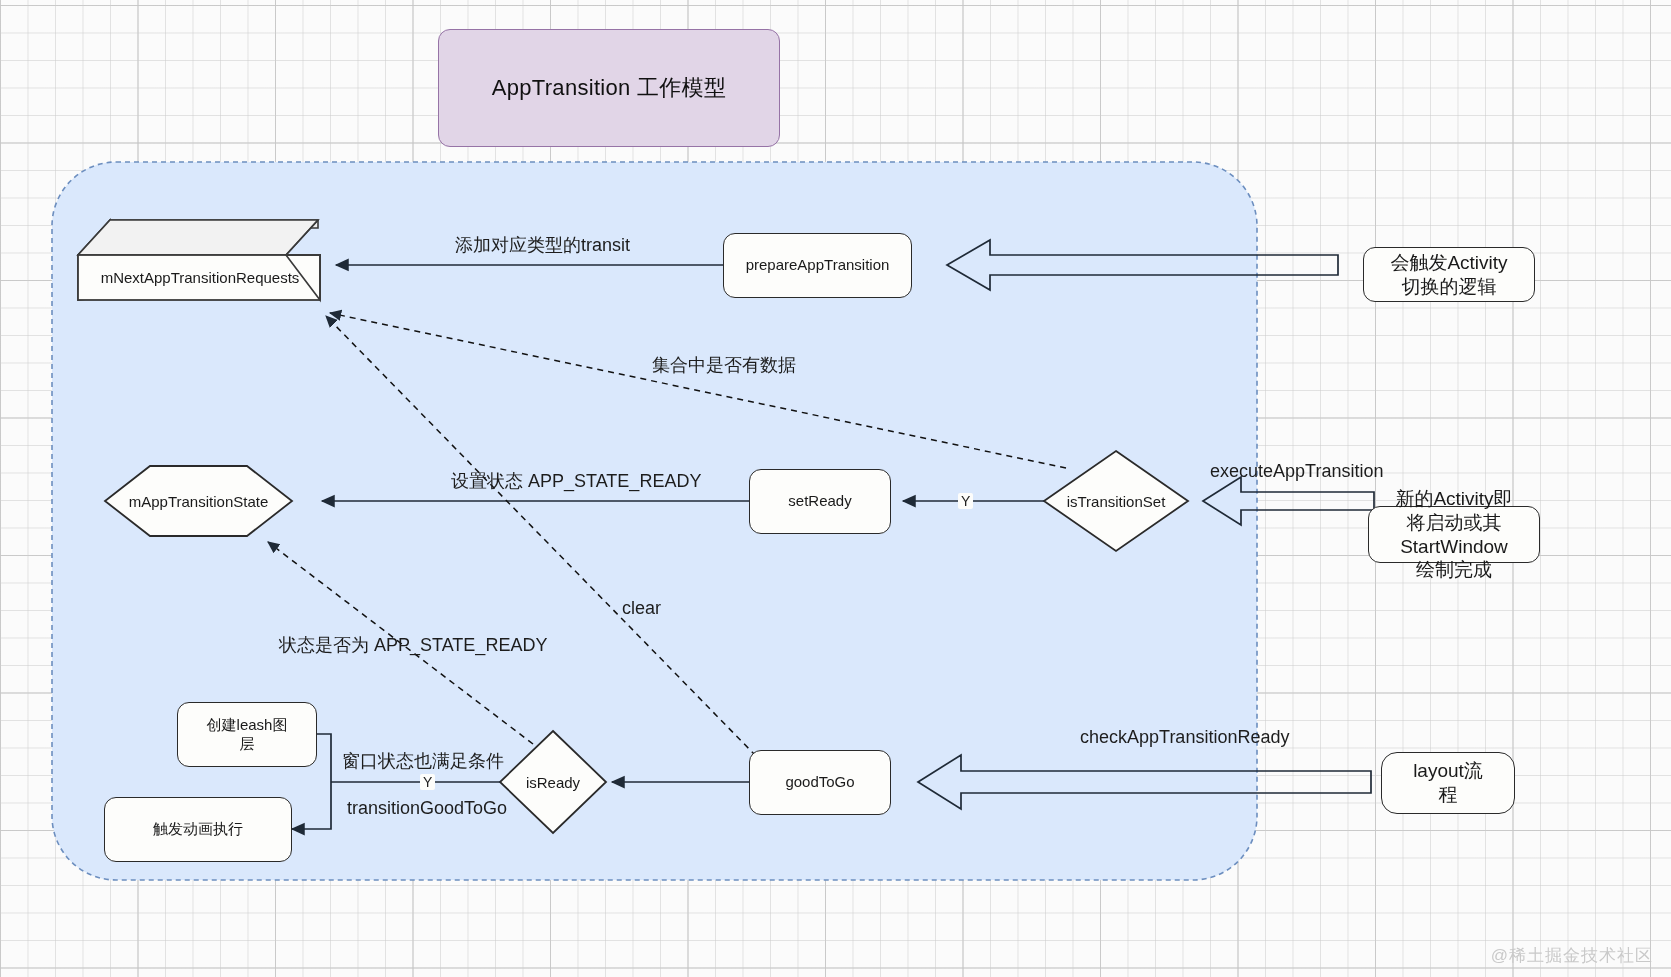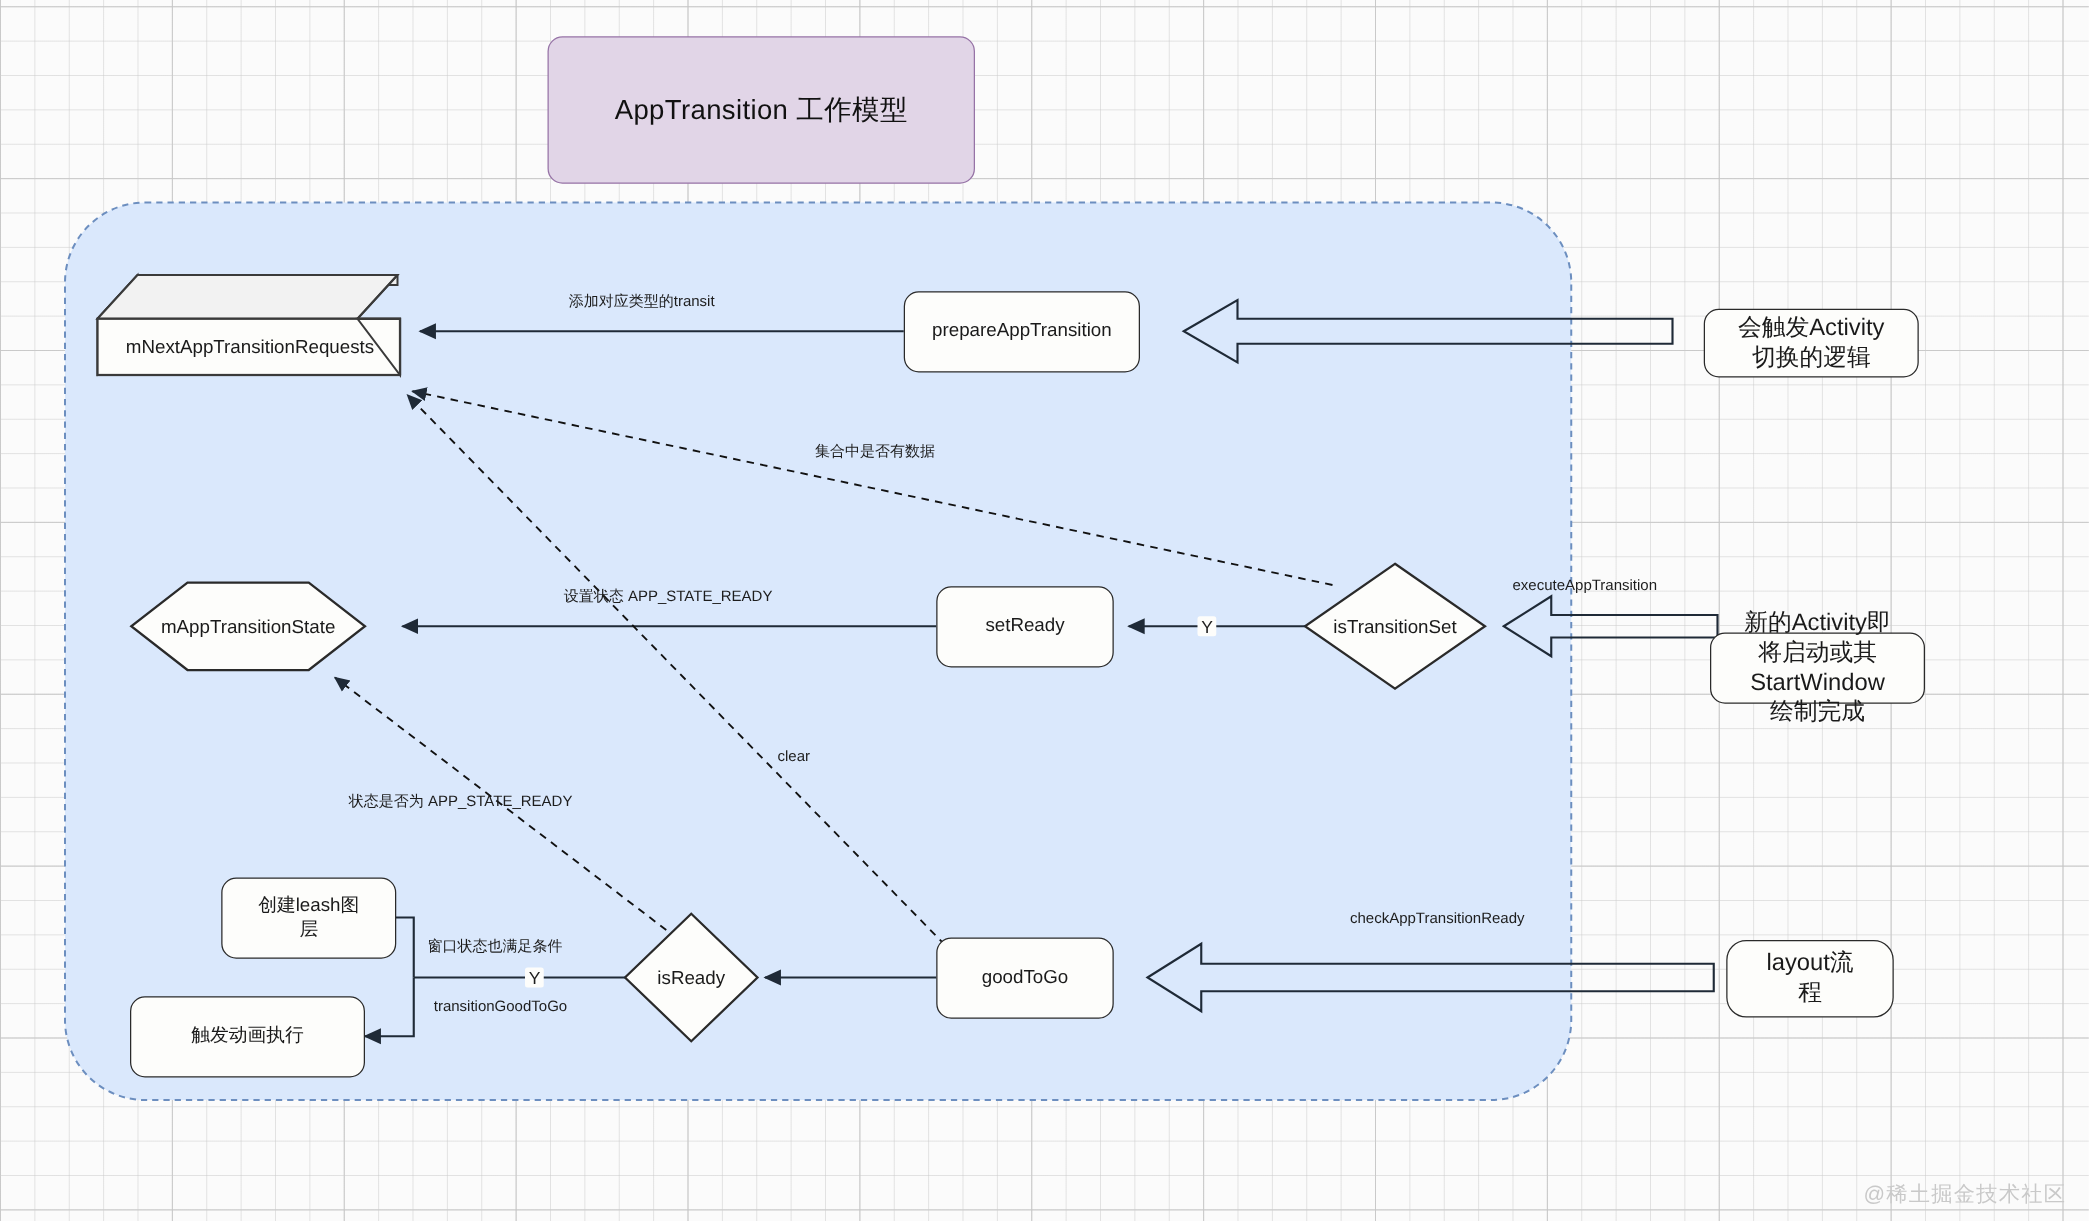--- a/index.html
+++ b/index.html
@@ -27,21 +27,21 @@
   .title-box{
     background:#e1d5e7;border:1px solid #9673a6;border-radius:12px;
     color:#111;font-size:22px;letter-spacing:.3px;
   }
   .rbox{
     background:#fdfdfb;border:1.6px solid #2a2a2a;border-radius:12px;
     color:#1a1a1a;font-size:15px;line-height:1.25;padding:4px 24px;
   }
   .rbox.small{font-size:19px;}
   .label{
-    position:absolute;color:#1d1d1d;font-size:12px;white-space:nowrap;
+    position:absolute;color:#1d1d1d;font-size:18px;white-space:nowrap;
   }
   .ylabel{
     position:absolute;color:#1d1d1d;font-size:14px;background:#fdfdfb;
     padding:0 3px;border-radius:2px;
   }
   .shape-label{
     position:absolute;display:flex;align-items:center;justify-content:center;
     color:#1a1a1a;font-size:15px;pointer-events:none;text-align:left;
   }
   .watermark{

